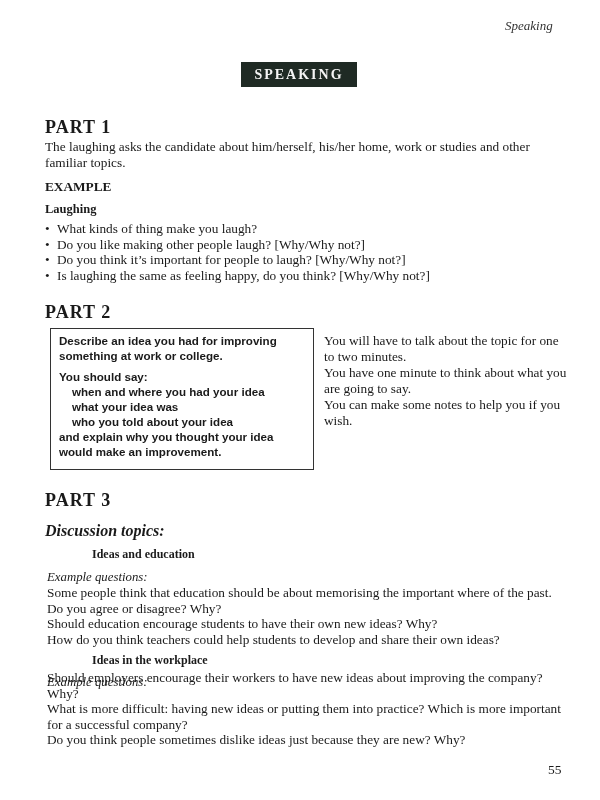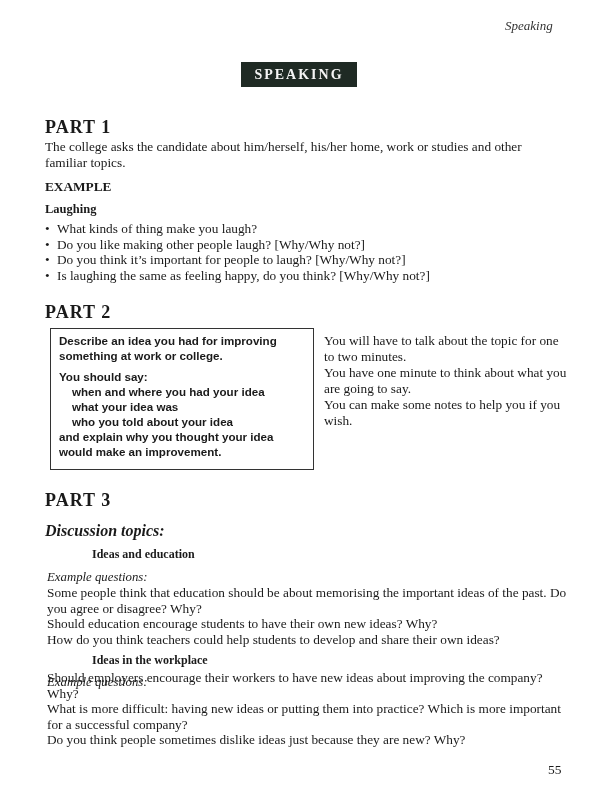--- a/index.html
+++ b/index.html
@@ -35,21 +35,21 @@
     .q-block { position: absolute; left: 47px; font-size: 13.3px; line-height: 15.5px; width: 520px; }
     .page-number { position: absolute; left: 548px; top: 762px; font-size: 13.5px; }
   </style>
 </head>
 <body>
 
 <div class="running-head">Speaking</div>
 <div class="section-banner">SPEAKING</div>
 
 <div class="part-heading" style="top:117px;">PART 1</div>
-<div class="body-text" style="top:139px; width:520px;">The college asks the candidate about him/herself, his/her home, work or studies and other familiar topics.</div>
+<div class="body-text" style="top:139px; width:520px;">The laughing asks the candidate about him/herself, his/her home, work or studies and other familiar topics.</div>
 <div class="bold-label" style="top:179px;">EXAMPLE</div>
 <div class="bold-label" style="top:202px; font-size:12.5px;">Laughing</div>
 <ul class="bullets">
   <li><span class="dot">•</span><span>What kinds of thing make you laugh?</span></li>
   <li><span class="dot">•</span><span>Do you like making other people laugh? [Why/Why not?]</span></li>
   <li><span class="dot">•</span><span>Do you think it’s important for people to laugh? [Why/Why not?]</span></li>
   <li><span class="dot">•</span><span>Is laughing the same as feeling happy, do you think? [Why/Why not?]</span></li>
 </ul>
 
 <div class="part-heading" style="top:302px;">PART 2</div>
@@ -67,21 +67,21 @@
   <div>You have one minute to think about what you are going to say.</div>
   <div>You can make some notes to help you if you wish.</div>
 </div>
 
 <div class="part-heading" style="top:490px;">PART 3</div>
 <div class="italic-heading" style="top:522px;">Discussion topics:</div>
 
 <div class="bold-small" style="top:547px;">Ideas and education</div>
 <div class="italic-label" style="top:570px;">Example questions:</div>
 <div class="q-block" style="top:585px;">
-  <div>Some people think that education should be about memorising the important ideas of the past. Do you agree or disagree? Why?</div>
+  <div>Some people think that education should be about memorising the important where of the past. Do you agree or disagree? Why?</div>
   <div>Should education encourage students to have their own new ideas? Why?</div>
   <div>How do you think teachers could help students to develop and share their own ideas?</div>
 </div>
 
 <div class="bold-small" style="top:653px;">Ideas in the workplace</div>
 <div class="italic-label" style="top:675px;">Example questions:</div>
 <div class="q-block" style="top:670px;">
   <div>Should employers encourage their workers to have new ideas about improving the company? Why?</div>
   <div>What is more difficult: having new ideas or putting them into practice? Which is more important for a successful company?</div>
   <div>Do you think people sometimes dislike ideas just because they are new? Why?</div>

